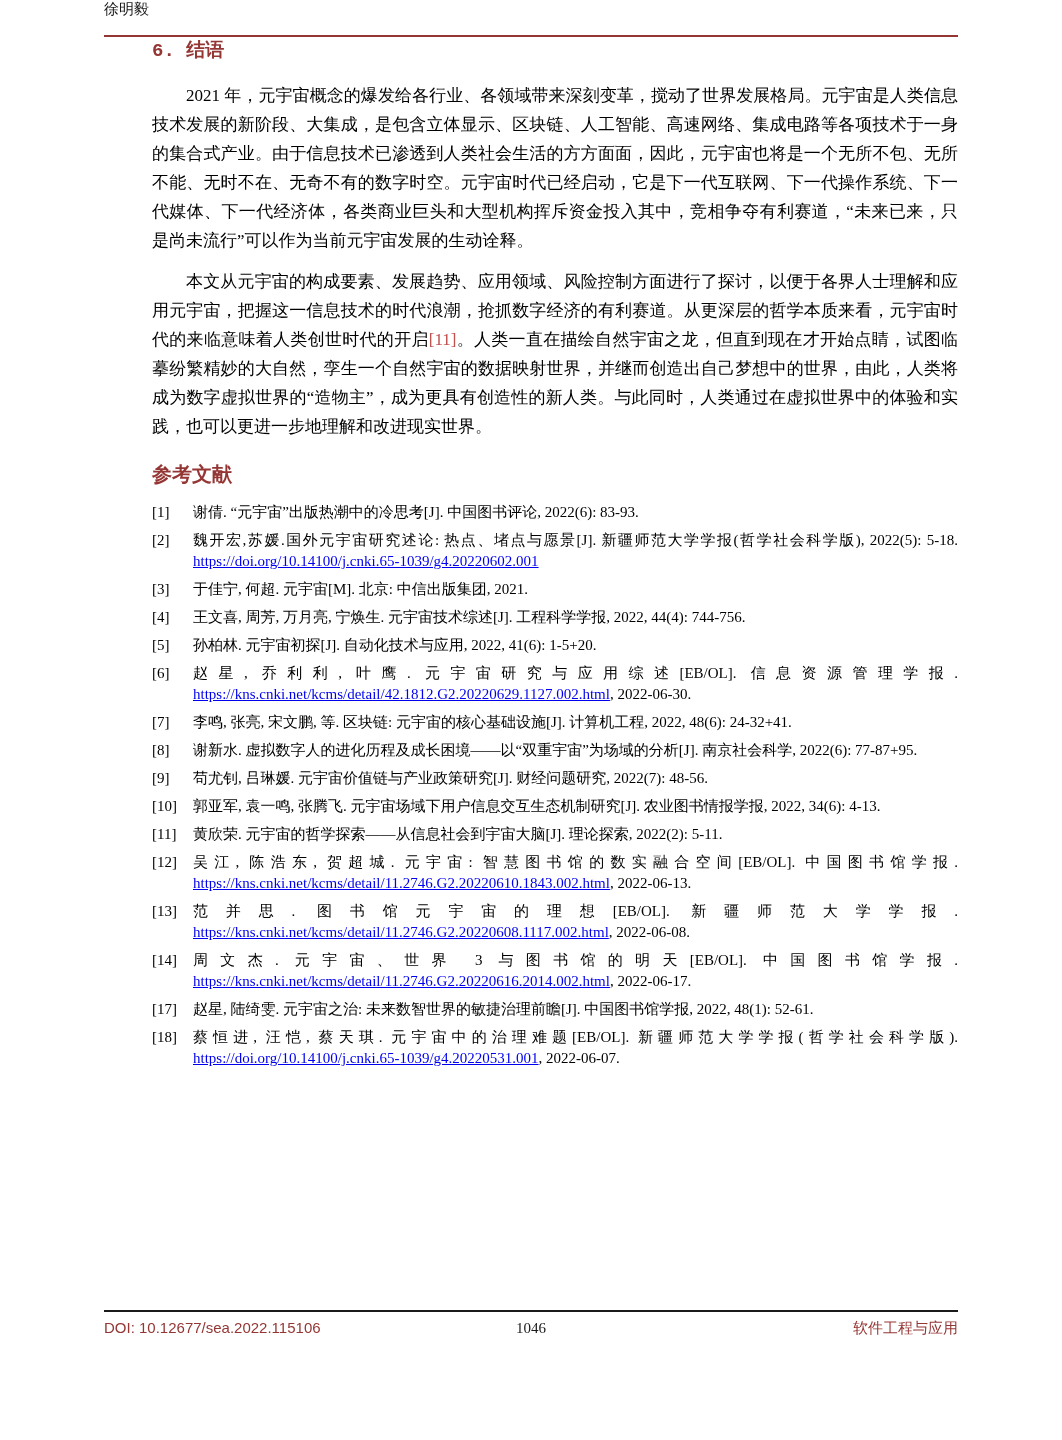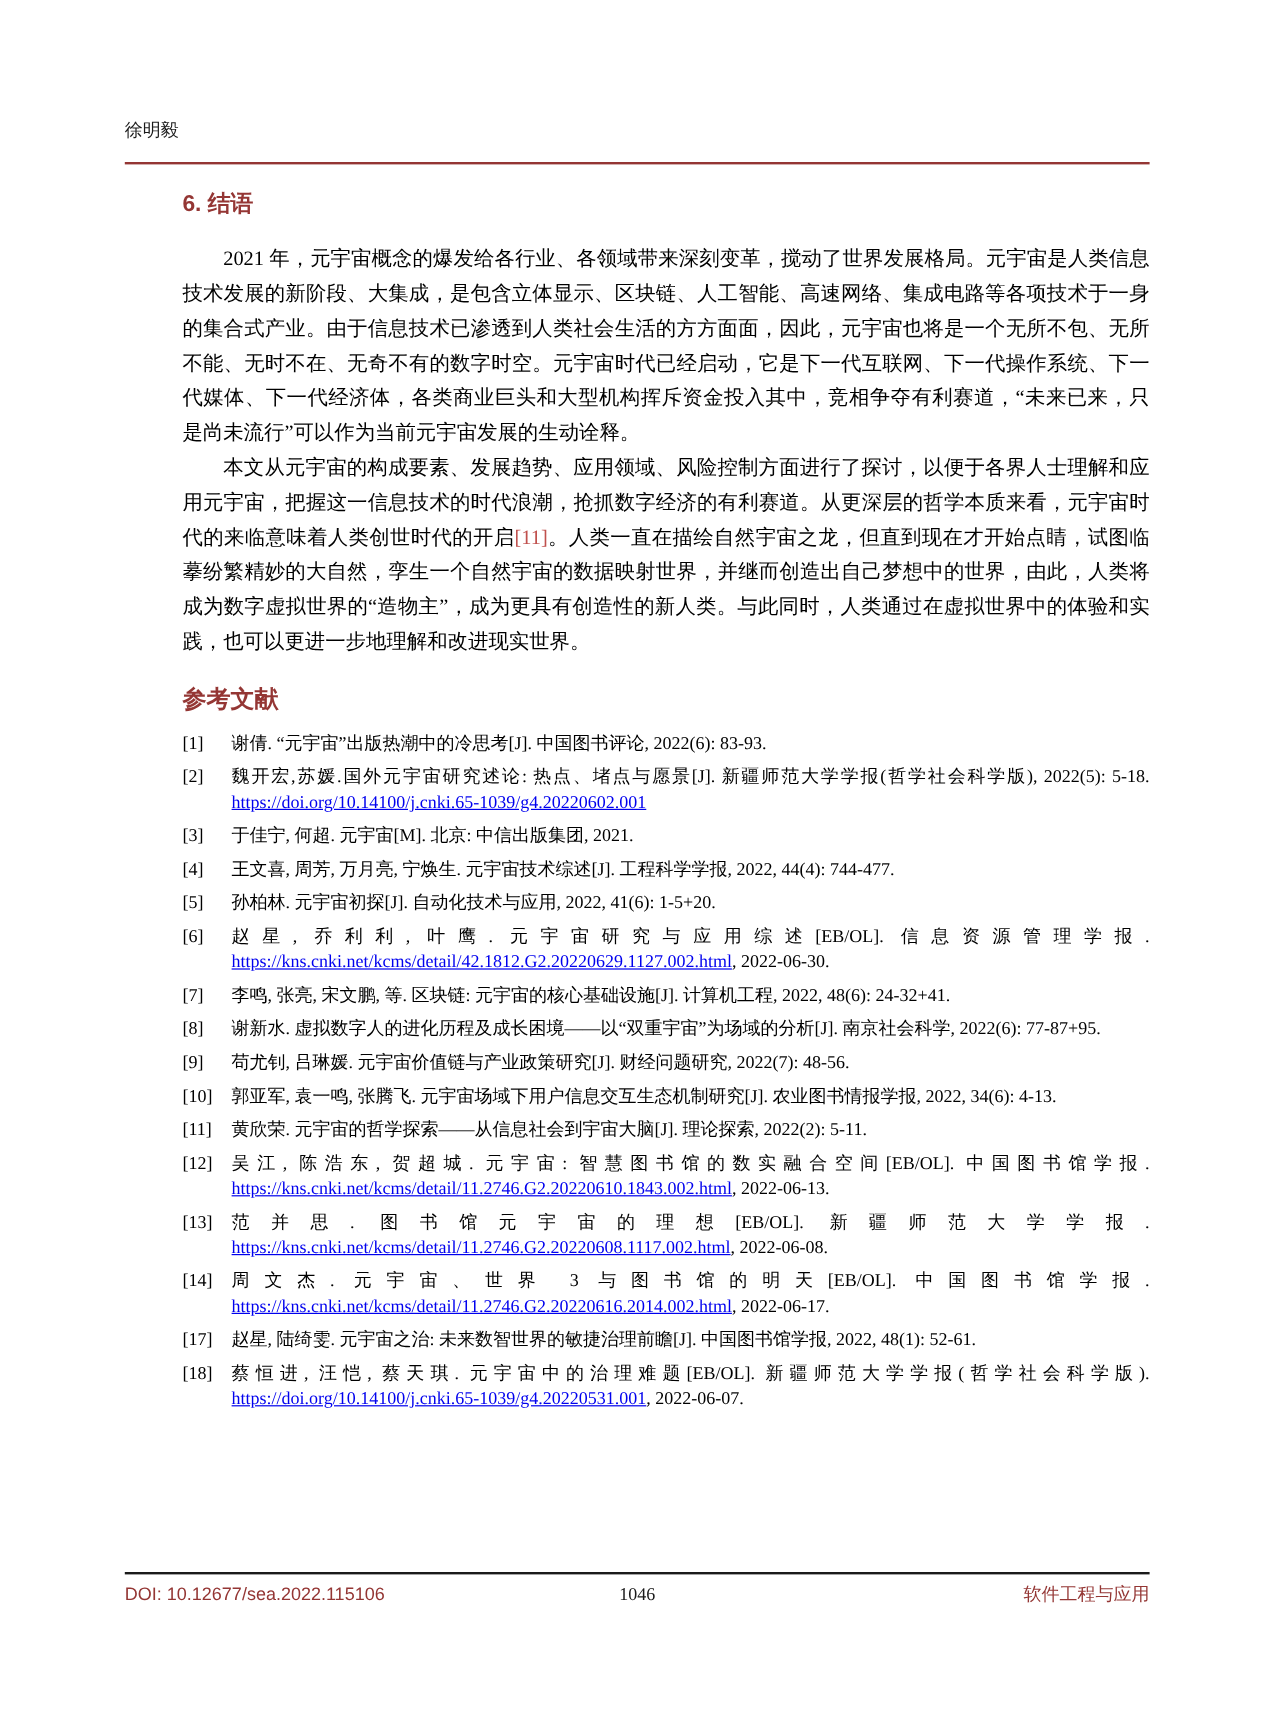--- a/index.html
+++ b/index.html
@@ -8,42 +8,40 @@
     width: 1062px; height: 1440px;
     font-family: "Liberation Serif", "DejaVu Serif", serif;
     color: #000;
     position: relative;
     overflow: hidden;
   }
   .page { position: relative; width: 1062px; height: 1440px; }
   .margins { margin: 0 104px; }
 
   .running-head {
-    padding-top: 100px;
     font-size: 15px;
     line-height: 18px;
     color: #1a1a1a;
   }
   .head-rule {
     margin-top: 17px;
     border-top: 2px solid var(--accent, #943634);
   }
 
   .section-area { margin-left: 48px; }
 
   .section-heading {
-    margin-top: 20px;
     font-size: 19px;
     font-weight: bold;
     color: var(--accent, #943634);
-    font-family: Liberation Sans, sans-serif;
+    font-family: Liberation Mono, monospace;
   }
 
   .body-para {
-    margin-top: 0;
+    margin-top: 12px;
     font-size: 17px;
     line-height: 29px;
     text-align: justify;
     text-indent: 2em;
   }
   .body-para:first-of-type { margin-top: 18px; }
   .citation {
     color: var(--citation, #C0504D);
     cursor: pointer;
   }
@@ -125,21 +123,21 @@
           <div class="ref-item">
             <span class="ref-num">[2]</span>
             <span class="ref-body"><span>魏开宏,苏媛.国外元宇宙研究述论: 热点、堵点与愿景[J]. 新疆师范大学学报(哲学社会科学版), 2022(5): 5-18. </span><span class="ref-link">https://doi.org/10.14100/j.cnki.65-1039/g4.20220602.001</span></span>
           </div>
           <div class="ref-item">
             <span class="ref-num">[3]</span>
             <span class="ref-body"><span>于佳宁, 何超. 元宇宙[M]. 北京: 中信出版集团, 2021.</span></span>
           </div>
           <div class="ref-item">
             <span class="ref-num">[4]</span>
-            <span class="ref-body"><span>王文喜, 周芳, 万月亮, 宁焕生. 元宇宙技术综述[J]. 工程科学学报, 2022, 44(4): 744-477.</span></span>
+            <span class="ref-body"><span>王文喜, 周芳, 万月亮, 宁焕生. 元宇宙技术综述[J]. 工程科学学报, 2022, 44(4): 744-756.</span></span>
           </div>
           <div class="ref-item">
             <span class="ref-num">[5]</span>
             <span class="ref-body"><span>孙柏林. 元宇宙初探[J]. 自动化技术与应用, 2022, 41(6): 1-5+20.</span></span>
           </div>
           <div class="ref-item">
             <span class="ref-num">[6]</span>
             <span class="ref-body"><span>赵星, 乔利利, 叶鹰. 元宇宙研究与应用综述[EB/OL]. 信息资源管理学报. </span><span class="ref-link">https://kns.cnki.net/kcms/detail/42.1812.G2.20220629.1127.002.html</span><span>, 2022-06-30.</span></span>
           </div>
           <div class="ref-item">

